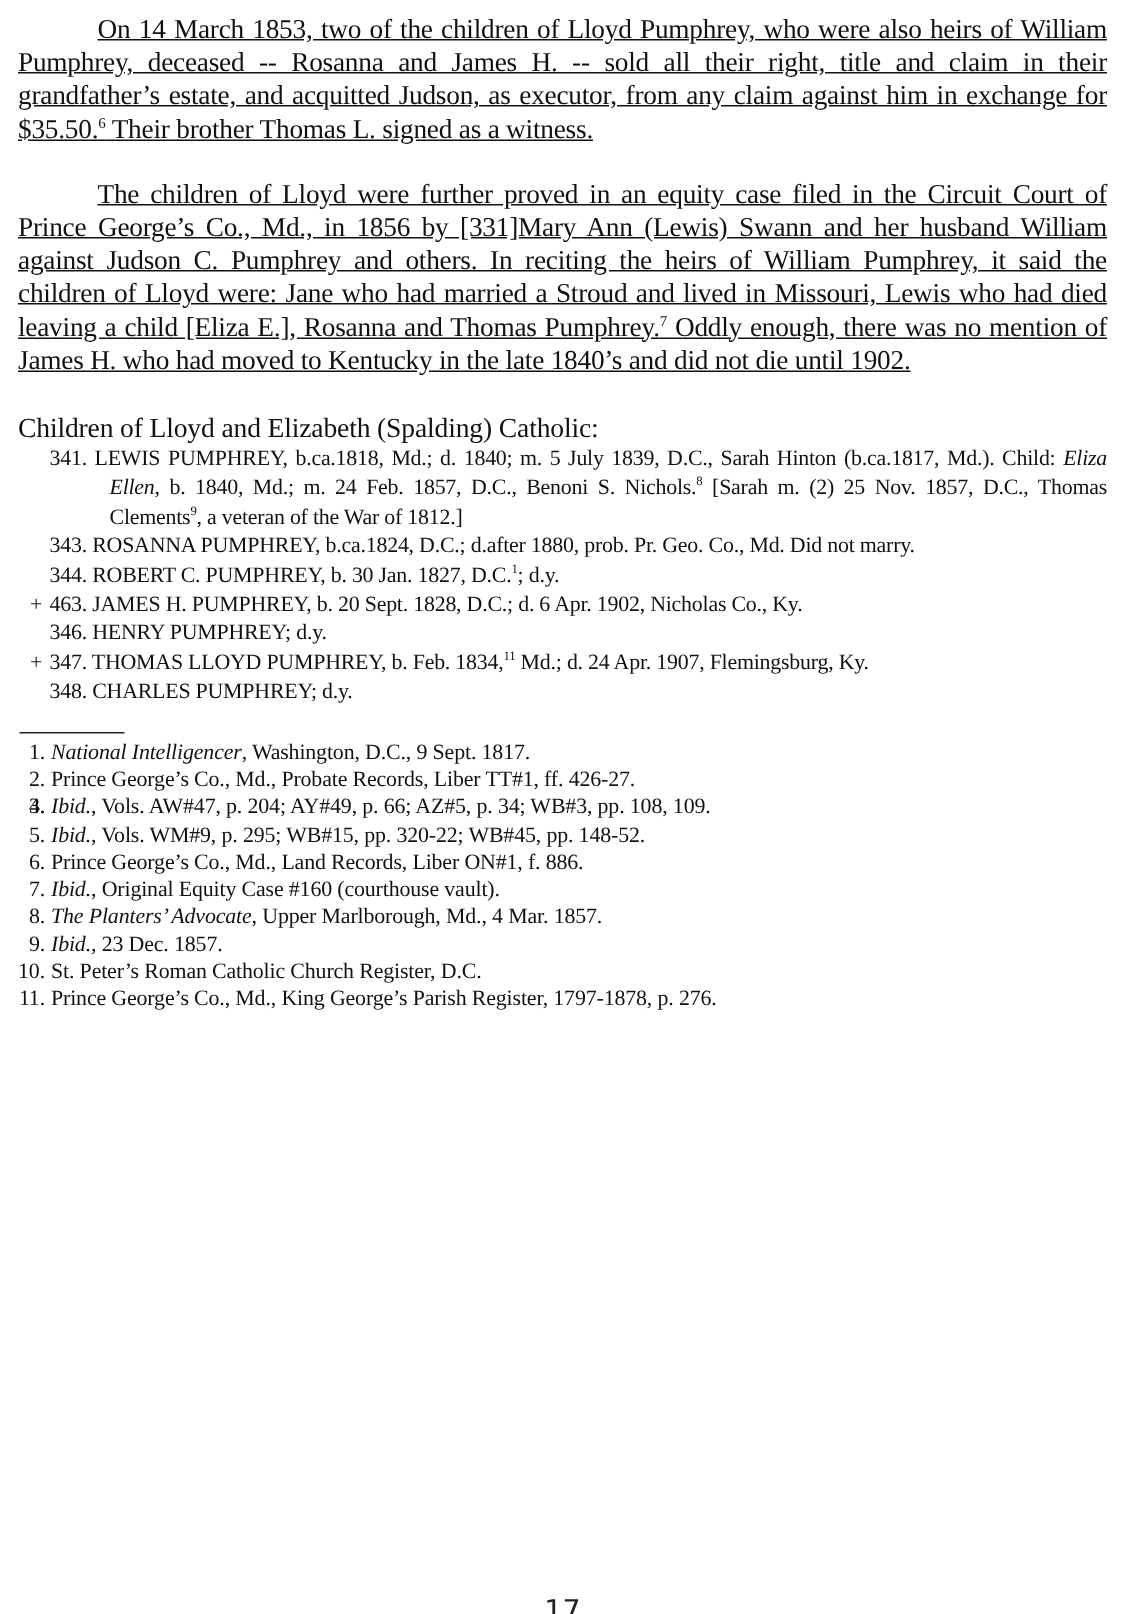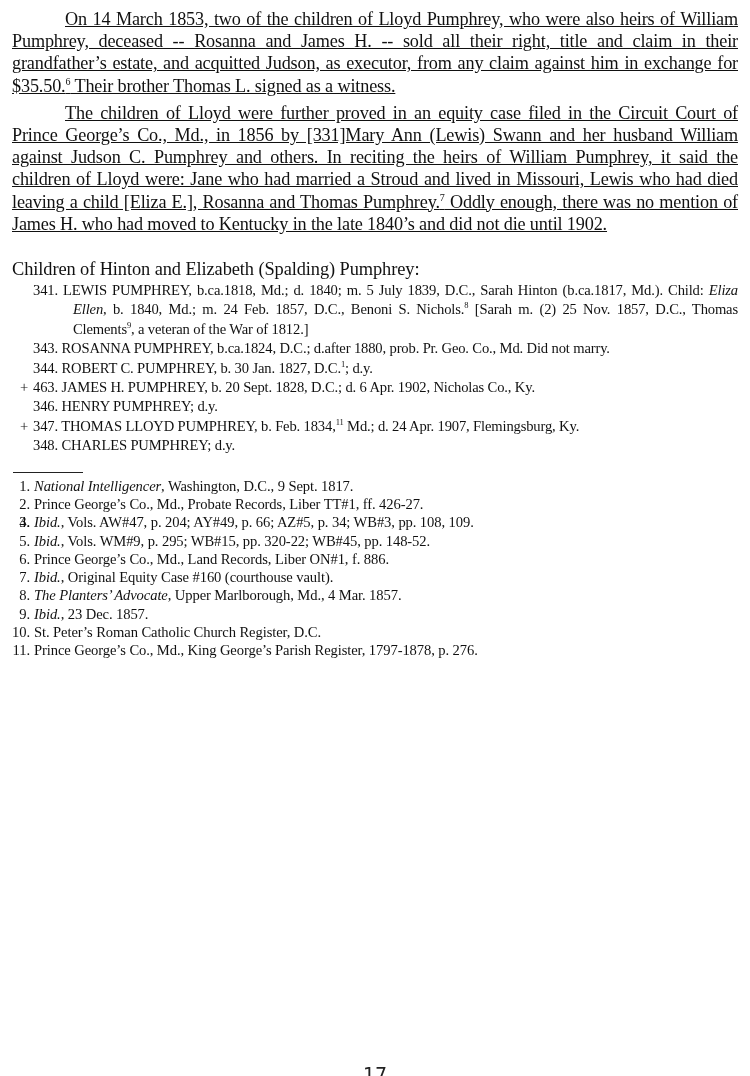--- a/index.html
+++ b/index.html
@@ -23,21 +23,21 @@
     }
     .para {
       font-size: 18.2px;
       line-height: 22.2px;
       text-align: justify;
       text-indent: 53px;
       margin: 0;
       letter-spacing: -0.15px;
       text-decoration: underline;
     }
-    .para + .para { margin-top: 5px; }
+    .para + .para { margin-top: 21px; }
     sup {
       font-size: 10px;
       line-height: 0;
       vertical-align: 7px;
     }
     .list-heading {
       margin-top: 24px;
       font-size: 18.4px;
       line-height: 20px;
       letter-spacing: -0.1px;
@@ -104,21 +104,21 @@
   </style>
 </head>
 <body>
 
 <div class="page">
 
   <p class="para"><span>On 14 March 1853, two of the children of Lloyd Pumphrey, who were also heirs of William Pumphrey, deceased -- Rosanna and James H. -- sold all their right, title and claim in their grandfather’s estate, and acquitted Judson, as executor, from any claim against him in exchange for $35.50.</span><sup>6</sup><span> Their brother Thomas L. signed as a witness.</span></p>
 
   <p class="para"><span>The children of Lloyd were further proved in an equity case filed in the Circuit Court of Prince George’s Co., Md., in 1856 by [331]Mary Ann (Lewis) Swann and her husband William against Judson C. Pumphrey and others.  In reciting the heirs of William Pumphrey, it said the children of Lloyd were: Jane who had married a Stroud and lived in Missouri, Lewis who had died leaving a child [Eliza E.], Rosanna and Thomas Pumphrey.</span><sup>7</sup><span> Oddly enough, there was no mention of James H. who had moved to Kentucky in the late 1840’s and did not die until 1902.</span></p>
 
-  <div class="list-heading">Children of Hinton and Elizabeth (Spalding) Pumphrey:</div>
+  <div class="list-heading">Children of Lloyd and Elizabeth (Spalding) Catholic:</div>
 
   <ul class="children">
     <li class="child"><span class="plus"></span><span class="num">341.</span><span> LEWIS PUMPHREY, b.ca.1818, Md.; d. 1840; m. 5 July 1839, D.C., Sarah Hinton (b.ca.1817, Md.). Child: </span><i>Eliza Ellen</i><span>, b. 1840, Md.; m. 24 Feb. 1857, D.C., Benoni S. Nichols.</span><sup>8</sup><span> [Sarah m. (2) 25 Nov. 1857, D.C., Thomas Clements</span><sup>9</sup><span>, a veteran of the War of 1812.]</span></li>
 
 
     <li class="child"><span class="plus"></span><span class="num">343.</span><span> ROSANNA PUMPHREY, b.ca.1824, D.C.; d.after 1880, prob. Pr. Geo. Co., Md. Did not marry.</span></li>
 
     <li class="child"><span class="plus"></span><span class="num">344.</span><span> ROBERT C. PUMPHREY, b. 30 Jan. 1827, D.C.</span><sup>1</sup><span>; d.y.</span></li>
 
     <li class="child"><span class="plus">+</span><span class="num">463.</span><span> JAMES H. PUMPHREY, b. 20 Sept. 1828, D.C.; d. 6 Apr. 1902, Nicholas Co., Ky.</span></li>

